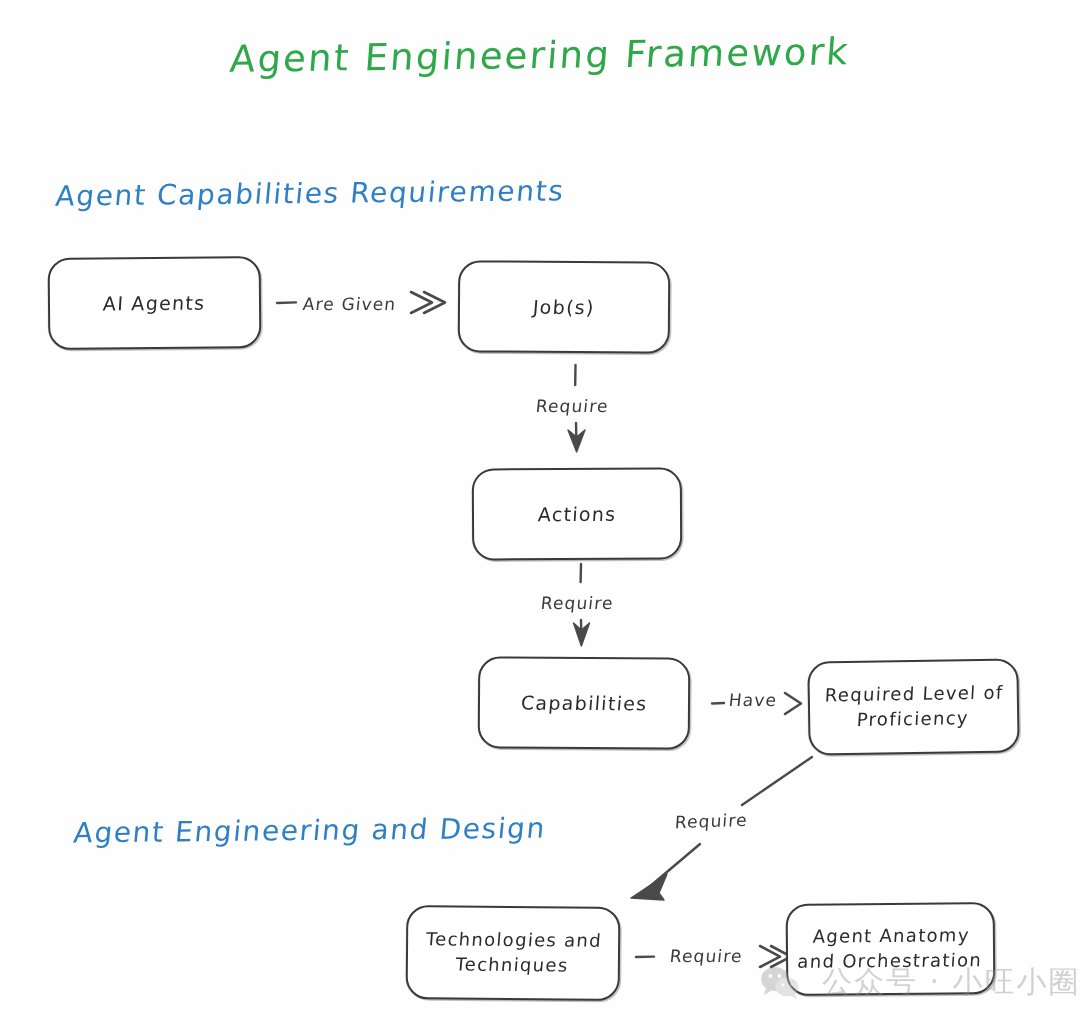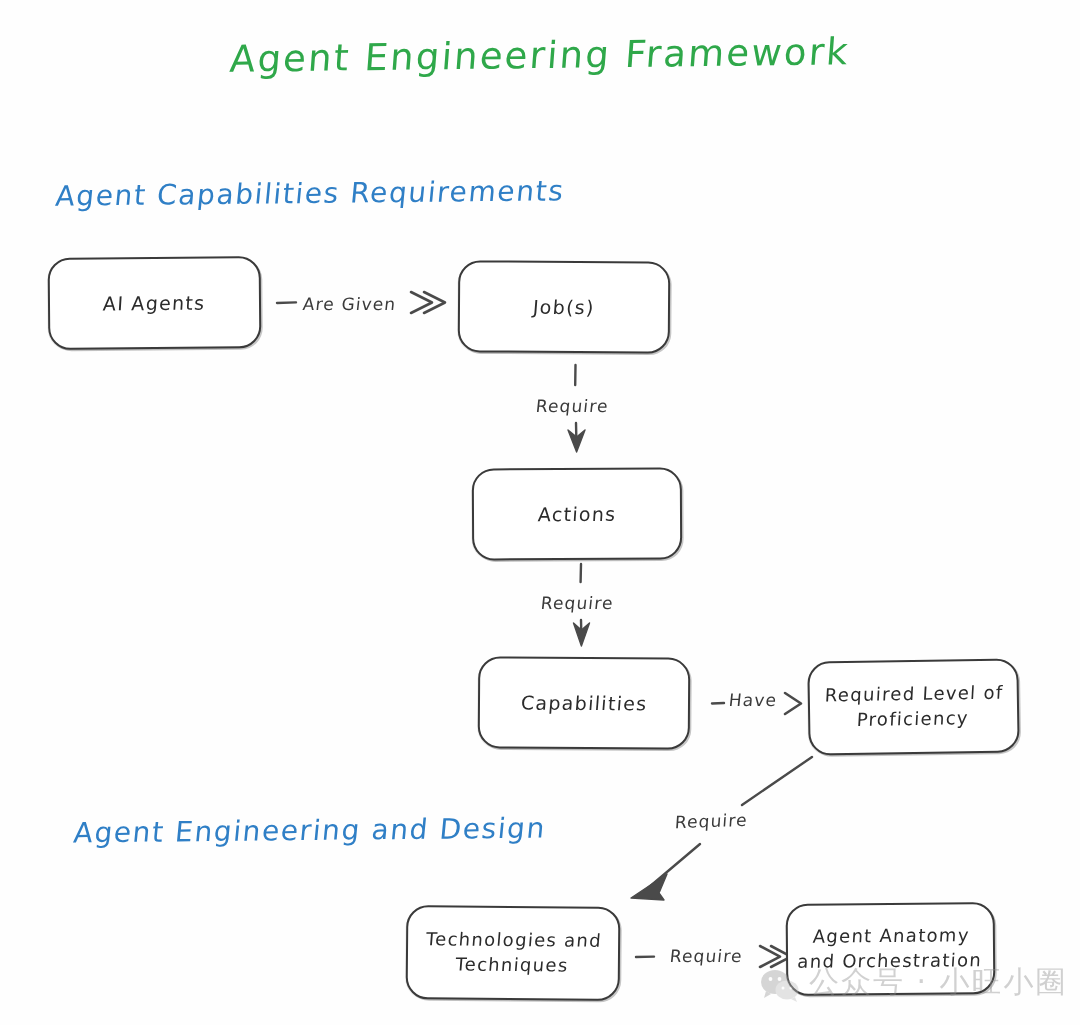--- a/index.html
+++ b/index.html
@@ -97,22 +97,22 @@
   #lbl-have      { left: 729px; top: 690px; }
   #lbl-require-3 { left: 675px; top: 811px; transform: skewX(-6deg) rotate(-2deg); }
   #lbl-require-4 { left: 670px; top: 946px; }
 
   
   #watermark {
     position: absolute;
     left: 760px;
     top: 962px;
     display: flex;
-    align-items: flex-end;
-    gap: 9px;
+    align-items: center;
+    gap: 22px;
     opacity: 0.40;
     pointer-events: none;
   }
   #watermark .wm-text {
     font-family: "DejaVu Sans", sans-serif;
     font-size: 30px;
     color: #8d8d8d;
     letter-spacing: 2px;
     white-space: nowrap;
   }

